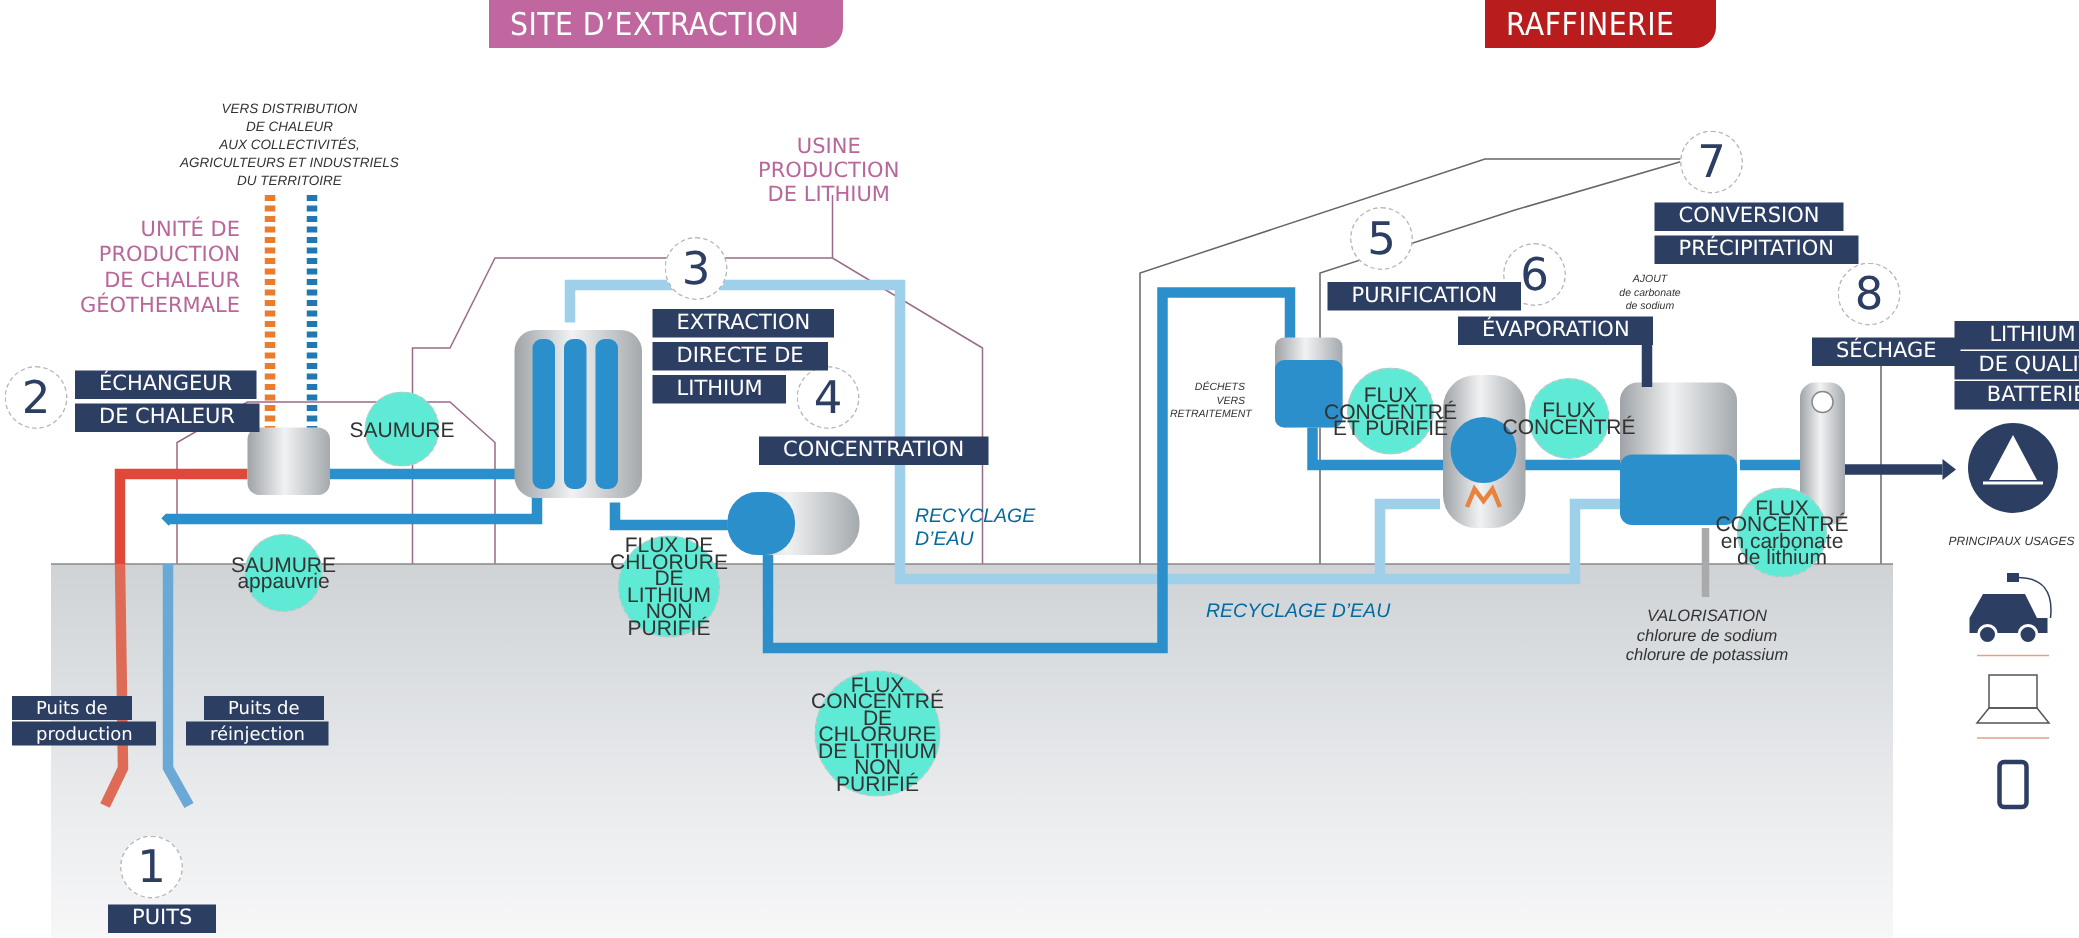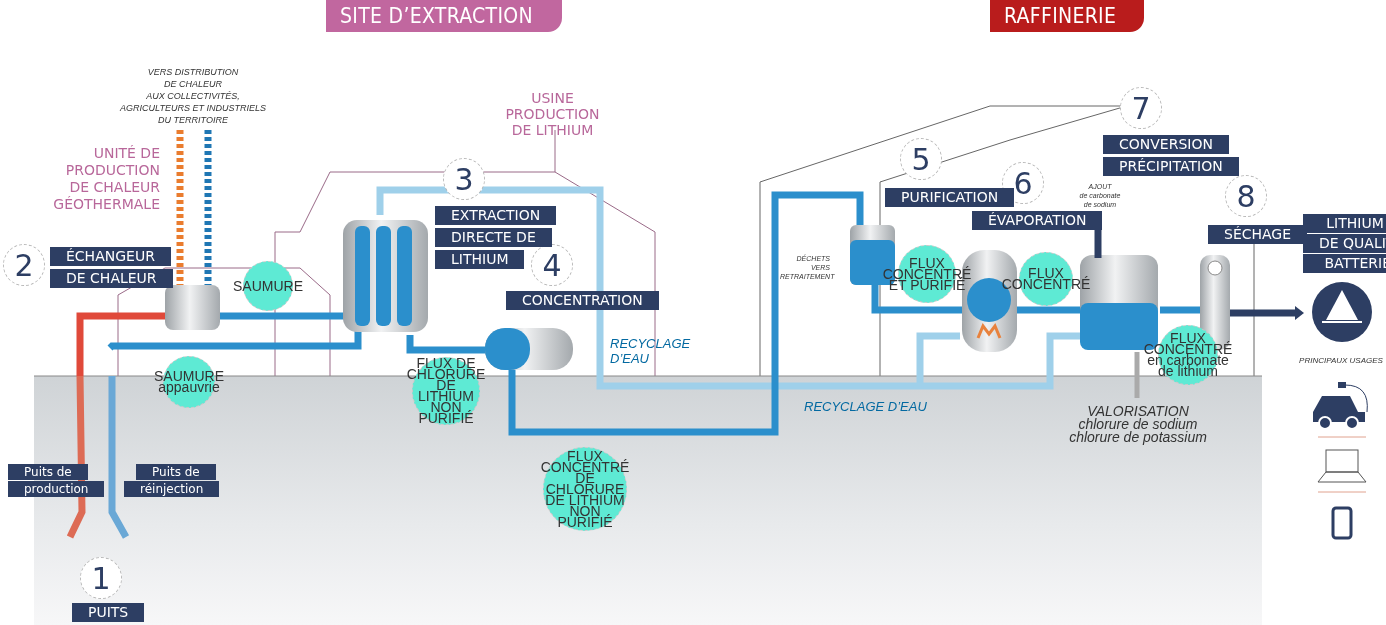--- a/index.html
+++ b/index.html
@@ -179,21 +179,21 @@
 CONCENTRÉ
 en carbonate
 de lithium</div>
 
   <div class="note" style="left:780px;top:254px;width:50px;font-size:7px;line-height:9px;text-align:right;">DÉCHETS
 VERS
 RETRAITEMENT</div>
   <div class="note" style="left:1075px;top:182px;width:50px;font-size:7px;line-height:9px;">AJOUT
 de carbonate
 de sodium</div>
-  <div class="note" style="left:1068px;top:405px;width:140px;font-size:14px;line-height:13px;">VALORISATION
+  <div class="note" style="left:1068px;top:405px;width:140px;font-size:11px;line-height:13px;">VALORISATION
 chlorure de sodium
 chlorure de potassium</div>
   <div class="note" style="left:1296px;top:355px;width:90px;font-size:8px;">PRINCIPAUX USAGES</div>
 
   <div class="rec" style="left:610px;top:336px;">RECYCLAGE
 D’EAU</div>
   <div class="rec" style="left:804px;top:399px;">RECYCLAGE D’EAU</div>
 
   <div class="lbl" style="left:1303px;top:214px;width:72px;text-align:center;">LITHIUM</div>
   <div class="lbl" style="left:1303px;top:234px;width:72px;text-align:center;">DE QUALITÉ</div>

